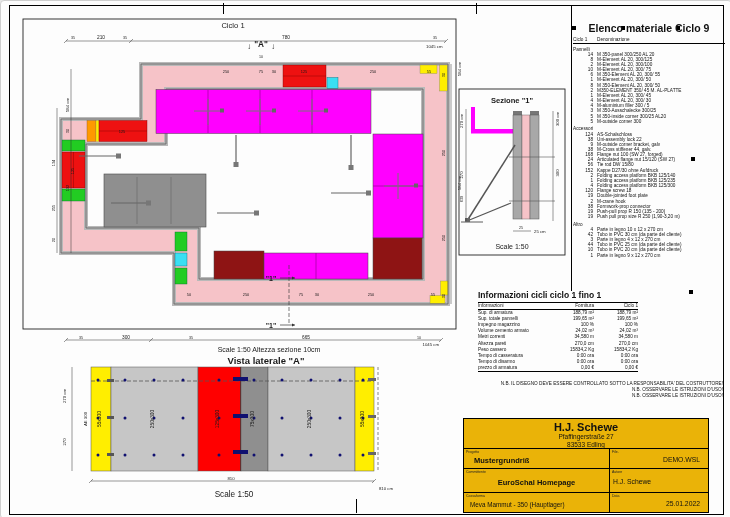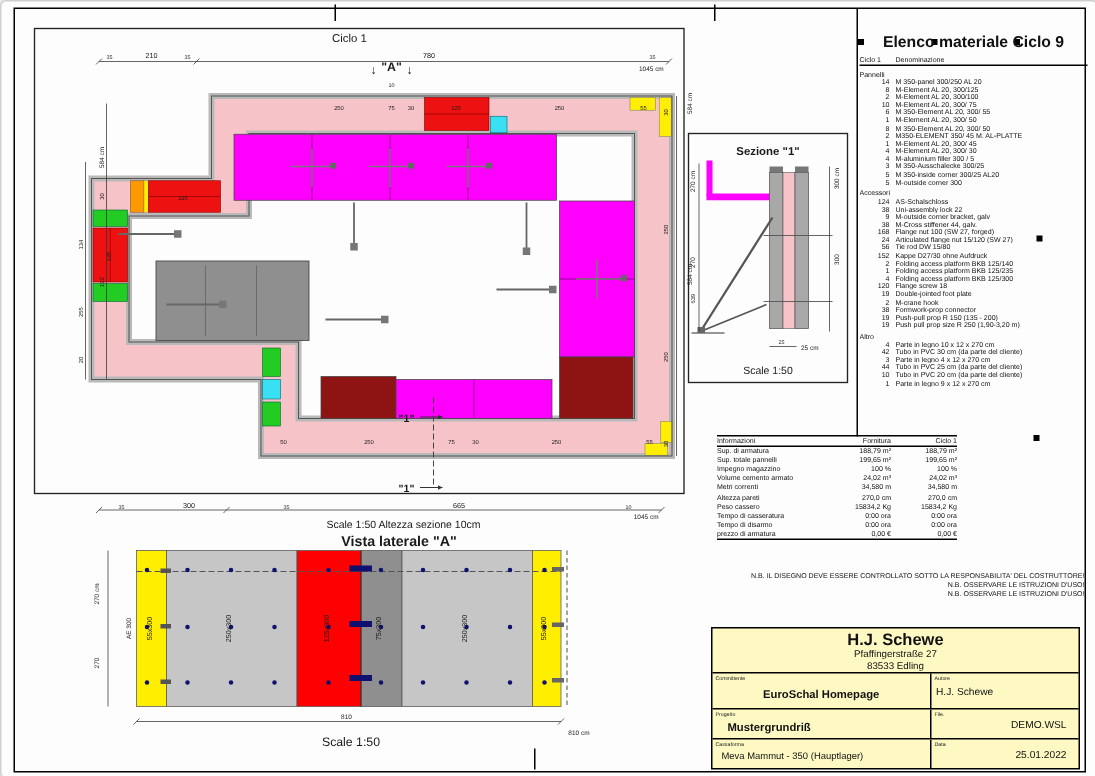--- a/index.html
+++ b/index.html
@@ -27,21 +27,21 @@
   
   #info{left:477px;top:289px;width:160px;}
   #info .ttl{font-size:8.5px;font-weight:700;white-space:nowrap;margin-bottom:2px;}
   #info .hdr,.irow{display:flex;font-size:4.7px;line-height:6.1px;}
   #info .hdr{border-top:.7px solid #000;border-bottom:.7px solid #000;}
   .il{flex:1;} .if{width:46px;text-align:right;} .ic{width:44px;text-align:right;}
   #info .foot{border-top:.7px solid #000;height:1px;}
   
   #nb{left:478px;top:380px;width:244px;text-align:right;font-size:4.7px;line-height:6px;}
   
-  #titleblock{left:473px;top:417px;width:246px;height:95px;border:1px solid #000;background:#fef9c3;box-sizing:border-box;}
+  #titleblock{left:462px;top:417px;width:246px;height:95px;border:1px solid #000;background:#eab308;box-sizing:border-box;}
   .tb-header{height:30px;text-align:center;border-bottom:1px solid #000;box-sizing:border-box;padding-top:2px;}
   .tb-company{font-size:11px;font-weight:700;line-height:12px;}
   .tb-addr{font-size:6.5px;line-height:7.5px;}
   .tb-row{display:flex;border-bottom:1px solid #000;box-sizing:border-box;position:relative;}
   .tb-row:last-child{border-bottom:none;}
   .tb-left{width:146px;border-right:1px solid #000;box-sizing:border-box;position:relative;}
   .tb-right{flex:1;position:relative;padding-left:3px;}
   .tb-lbl{font-size:3.5px;color:#222;position:absolute;top:1px;left:2px;}
   .tb-val-c{font-size:7.5px;font-weight:700;text-align:center;padding-top:9px;}
   .tb-val-l{font-size:7.5px;font-weight:700;padding:8px 0 0 10px;}
@@ -549,20 +549,21 @@
         </div>
 
         <div class="mrow item">
           <span class="qty">1</span>
           <span class="nm">Parte in legno 9 x 12 x 270 cm</span>
         </div>
       </div>
   </div>
 
   <div class="abs" id="info">
+    <div class="ttl">Informazioni cicli  ciclo 1 fino 1</div>
     <div class="hdr">
       <span class="il">Informazioni</span>
       <span class="if">Fornitura</span>
       <span class="ic">Ciclo 1</span>
     </div>
     <div>
 
         <div class="irow">
           <span class="il">Sup. di armatura</span>
           <span class="if">188,79 m²</span>
@@ -631,38 +632,38 @@
     <div>N.B. OSSERVARE LE ISTRUZIONI D'USO!</div>
     <div>N.B. OSSERVARE LE ISTRUZIONI D'USO!</div>
   </div>
 
   <div class="abs" id="titleblock">
     <div class="tb-header">
       <div class="tb-company">H.J. Schewe</div>
       <div class="tb-addr">Pfaffingerstraße 27</div>
       <div class="tb-addr">83533 Edling</div>
     </div>
+    <div class="tb-row" style="height:20px">
+      <div class="tb-left">
+        <span class="tb-lbl">Progetto</span>
+        <div class="tb-val-l" style="padding-top:7px">Mustergrundriß</div>
+      </div>
+      <div class="tb-right">
+        <span class="tb-lbl">File.</span>
+        <div class="tb-r-val right" style="padding-top:7px">DEMO.WSL</div>
+      </div>
+    </div>
     <div class="tb-row" style="height:24px">
       <div class="tb-left">
         <span class="tb-lbl">Committente</span>
         <div class="tb-val-c">EuroSchal Homepage</div>
       </div>
       <div class="tb-right">
         <span class="tb-lbl">Autore</span>
         <div class="tb-r-val">H.J. Schewe</div>
-      </div>
-    </div>
-    <div class="tb-row" style="height:20px">
-      <div class="tb-left">
-        <span class="tb-lbl">Progetto</span>
-        <div class="tb-val-l" style="padding-top:7px">Mustergrundriß</div>
-      </div>
-      <div class="tb-right">
-        <span class="tb-lbl">File.</span>
-        <div class="tb-r-val right" style="padding-top:7px">DEMO.WSL</div>
       </div>
     </div>
     <div class="tb-row" style="height:19px">
       <div class="tb-left">
         <span class="tb-lbl">Cassaforma</span>
         <div class="tb-val-n" style="padding-top:8px">Meva Mammut - 350 (Hauptlager)</div>
       </div>
       <div class="tb-right">
         <span class="tb-lbl">Data</span>
         <div class="tb-r-val right" style="padding-top:7px">25.01.2022</div>

